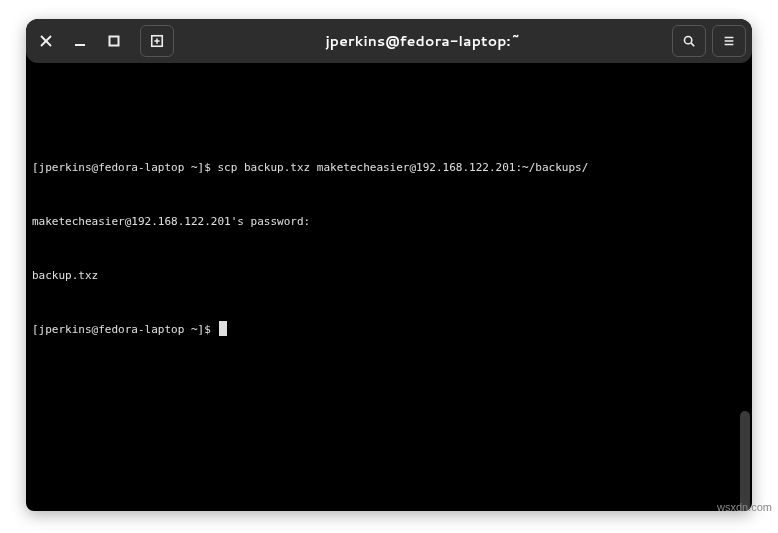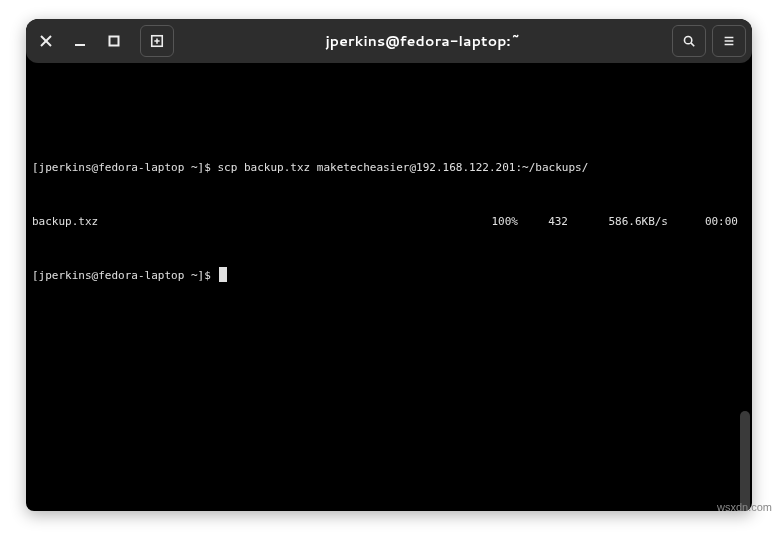--- a/index.html
+++ b/index.html
@@ -68,20 +68,21 @@
       line-height: 18px;
       color: #e0e0e0;
       white-space: pre;
       height: calc(100% - 44px);
       overflow: hidden;
       margin-top: 36px;
     }
     .line { white-space: pre; }
     .progress-line {
       display: flex;
+      flex-direction: column;
     }
     .progress-file { flex: 0 0 auto; }
     .progress-stats { margin-left: auto; padding-right: 8px; }
     .progress-stats span { display: inline-block; }
     .pct { width: 50px; text-align: right; }
     .size { width: 50px; text-align: right; }
     .speed { width: 100px; text-align: right; }
     .eta { width: 70px; text-align: right; }
     .cursor-block {
       display: inline-block;
@@ -150,22 +151,22 @@
             <line x1="3" y1="4" x2="13" y2="4" stroke-width="1.8"></line>
             <line x1="3" y1="8" x2="13" y2="8" stroke-width="1.8"></line>
             <line x1="3" y1="12" x2="13" y2="12" stroke-width="1.8"></line>
           </svg>
       </div>
     </div>
   </div>
 
   <div class="terminal-body">
     <div class="line"><span>[jperkins@fedora-laptop ~]$ </span><span>scp backup.txz maketecheasier@192.168.122.201:~/backups/</span></div>
+    <div class="line">maketecheasier@192.168.122.201's password:</div>
     <div class="line progress-line">
       <span class="progress-file">backup.txz</span>
-      <span class="progress-stats"><span class="pct">100%</span><span class="size">432</span><span class="speed">586.6KB/s</span><span class="eta">00:00</span></span>
     </div>
     <div class="line"><span>[jperkins@fedora-laptop ~]$ </span><span class="cursor-block"></span></div>
     <div class="scrollbar"></div>
   </div>
 </div>
 
 <div class="watermark">wsxdn.com</div>
 
 </body></html>

